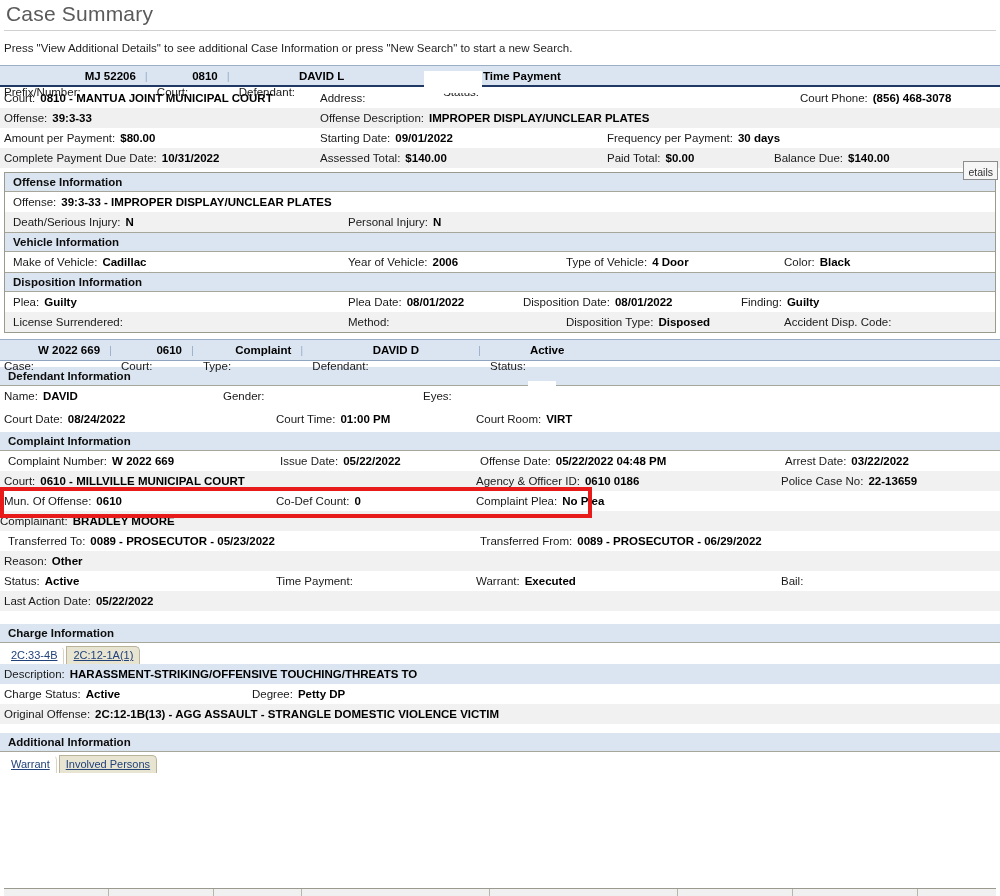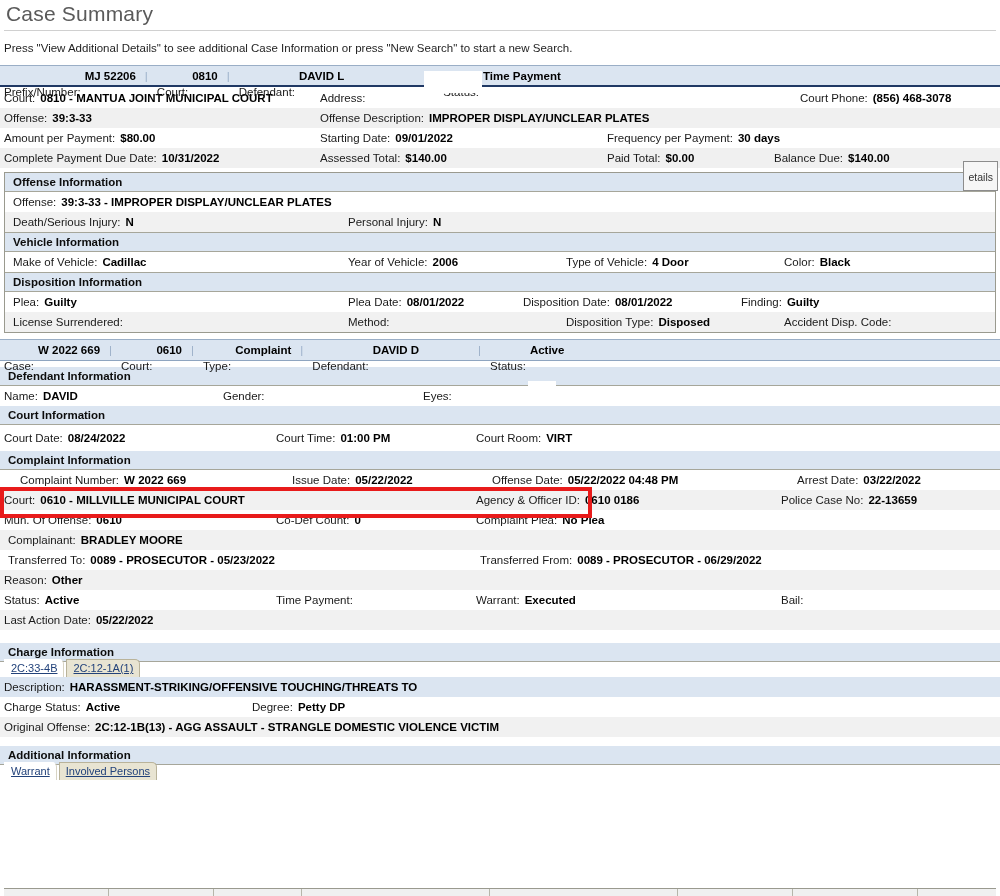--- a/index.html
+++ b/index.html
@@ -86,21 +86,21 @@
     background:#ffffff;
   }
   .drow.alt { background:#f1f1f1; }
   .drow.hiband { background:#dbe5f1; }
 
   
   .details-btn {
     position:absolute;
     right: -3px;
     top: -12px;
-    height: 30px;
+    height: 19px;
     border:1px solid #8c8c8c;
     background:#f6f6f6;
     font-size:10.5px;
     color:#333;
     padding: 2px 4px 0 4px;
     z-index: 8;
     overflow:hidden;
     font-family:"Liberation Sans", sans-serif;
   }
 
@@ -110,21 +110,21 @@
     border: 4px solid #e81b1b;
     z-index: 12;
     pointer-events:none;
   }
 
   
   .tabstrip {
     display:flex; align-items:flex-end;
     padding: 4px 0 0 4px;
     background:#ffffff;
-    height: 15px;
+    height: 21px;
   }
   .tab {
     font-size:11px;
     padding: 1px 6px 2px 6px;
     border:1px solid #b9b39a;
     border-bottom:none;
     border-radius: 0 5px 0 0;
     background:#e8e4d2;
     color:#22427a;
     text-decoration:underline;
@@ -345,40 +345,39 @@
     <span class="cell" style="width:200px">
         <span class="lbl">Gender:</span>
         <span class="val"></span>
       </span>
     <span class="cell">
         <span class="lbl">Eyes:</span>
         <span class="val"></span>
       </span>
   </div>
 
-  <div class="sect-hd">Court Information</div>
   <div class="drow" style="padding-left:4px; height:26px">
     <span class="cell" style="width:272px">
         <span class="lbl">Court Date:</span>
         <span class="val">08/24/2022</span>
       </span>
     <span class="cell" style="width:200px">
         <span class="lbl">Court Time:</span>
         <span class="val">01:00 PM</span>
       </span>
     <span class="cell">
         <span class="lbl">Court Room:</span>
         <span class="val">VIRT</span>
       </span>
   </div>
   <div class="redbox" style="left:0px; top:487px; width:592px; height:31px;"></div>
 
   <div class="sect-hd">Complaint Information</div>
 
-  <div class="drow" style="padding-left:20px">
+  <div class="drow" style="padding-left:8px">
     <span class="cell" style="width:272px">
         <span class="lbl">Complaint Number:</span>
         <span class="val">W 2022 669</span>
       </span>
     <span class="cell" style="width:200px">
         <span class="lbl">Issue Date:</span>
         <span class="val">05/22/2022</span>
       </span>
     <span class="cell" style="width:305px">
         <span class="lbl">Offense Date:</span>
@@ -413,21 +412,21 @@
     <span class="cell" style="width:200px">
         <span class="lbl">Co-Def Count:</span>
         <span class="val">0</span>
       </span>
     <span class="cell">
         <span class="lbl">Complaint Plea:</span>
         <span class="val">No Plea</span>
       </span>
   </div>
 
-  <div class="drow alt" style="padding-left:8px">
+  <div class="drow alt" style="padding-left:0">
     <span class="cell">
         <span class="lbl">Complainant:</span>
         <span class="val">BRADLEY MOORE</span>
       </span>
   </div>
 
   <div class="drow" style="">
     <span class="cell" style="width:472px">
         <span class="lbl">Transferred To:</span>
         <span class="val">0089 - PROSECUTOR - 05/23/2022</span>

